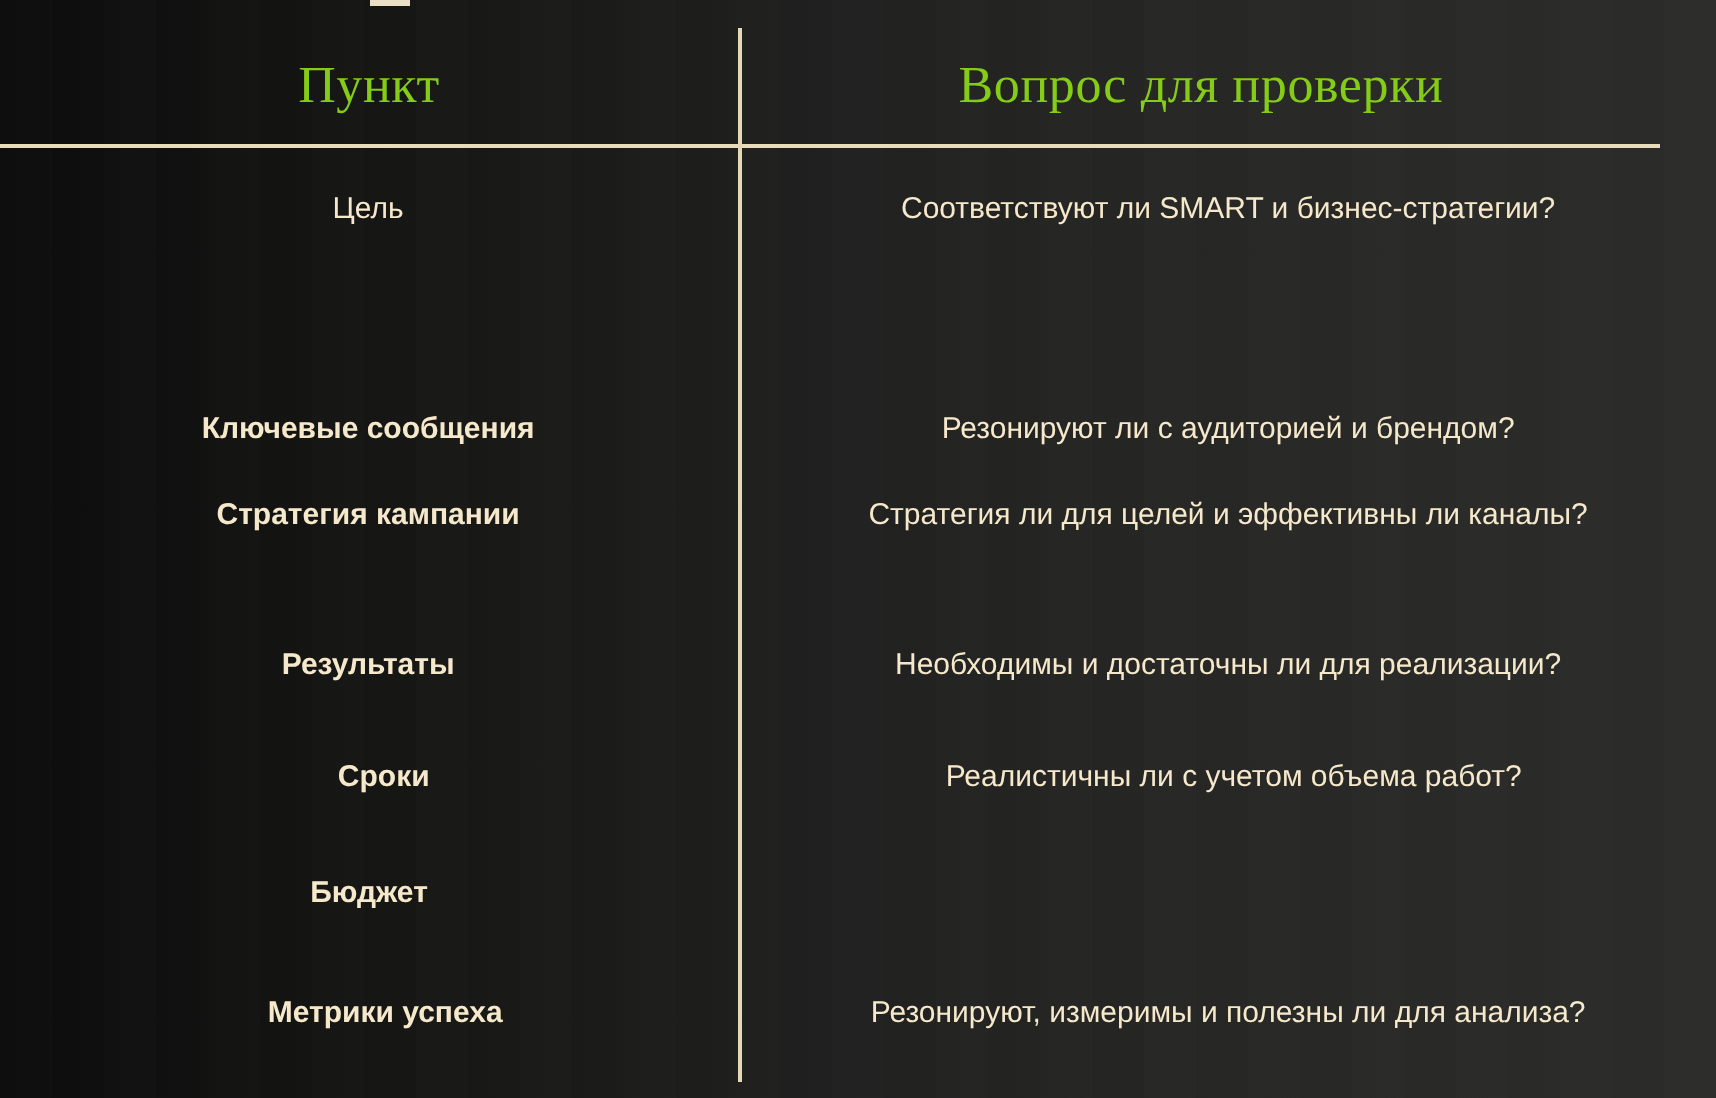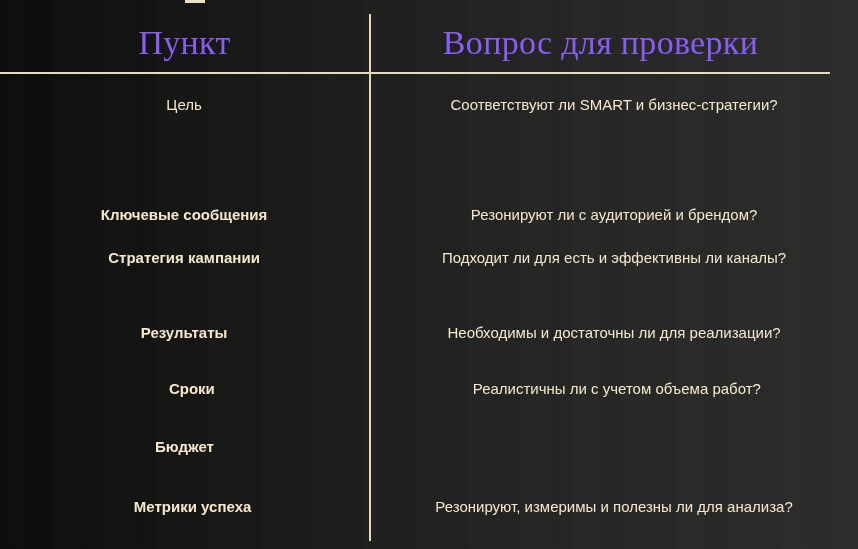--- a/index.html
+++ b/index.html
@@ -85,23 +85,23 @@
 
   
   .col-header {
     position: absolute;
     top: 18px;
     height: 50px;
     display: flex;
     align-items: center;
     justify-content: center;
     font-family: "Liberation Serif", serif;
-    font-size: 34px;
+    font-size: 26px;
     font-weight: 400;
-    color: #8b5cf6;
+    color: #84cc16;
     letter-spacing: 0.3px;
     white-space: nowrap;
   }
   #header-item { left: 0;     width: 369px; }
   #header-question { left: 371px; width: 459px; }
 
   
   #table-body {
     position: absolute;
     left: 0;
@@ -159,21 +159,21 @@
       <div class="row" style="top: 8px; height: 44px;">
         <div class="cell cell-item regular" style="height: 44px;">Цель</div>
         <div class="cell cell-question" style="height: 44px;">Соответствуют ли SMART и бизнес-стратегии?</div>
       </div>
       <div class="row" style="top: 112px; height: 56px;">
         <div class="cell cell-item" style="height: 56px;">Ключевые сообщения</div>
         <div class="cell cell-question" style="height: 56px; text-align: right;">Резонируют ли с аудиторией и брендом?</div>
       </div>
       <div class="row" style="top: 152px; height: 62px;">
         <div class="cell cell-item" style="height: 62px;">Стратегия кампании</div>
-        <div class="cell cell-question" style="height: 62px;">Подходит ли для есть и эффективны ли каналы?</div>
+        <div class="cell cell-question" style="height: 62px;">Стратегия ли для целей и эффективны ли каналы?</div>
       </div>
       <div class="row" style="top: 230px; height: 56px;">
         <div class="cell cell-item" style="height: 56px;">Результаты</div>
         <div class="cell cell-question" style="height: 56px;">Необходимы и достаточны ли для реализации?</div>
       </div>
       <div class="row" style="top: 286px; height: 56px;">
         <div class="cell cell-item" style="height: 56px; margin-left: 10px;">Сроки</div>
         <div class="cell cell-question" style="height: 56px;">Реалистичны ли с учетом объема работ?</div>
       </div>
       <div class="row" style="top: 342px; height: 60px;">

